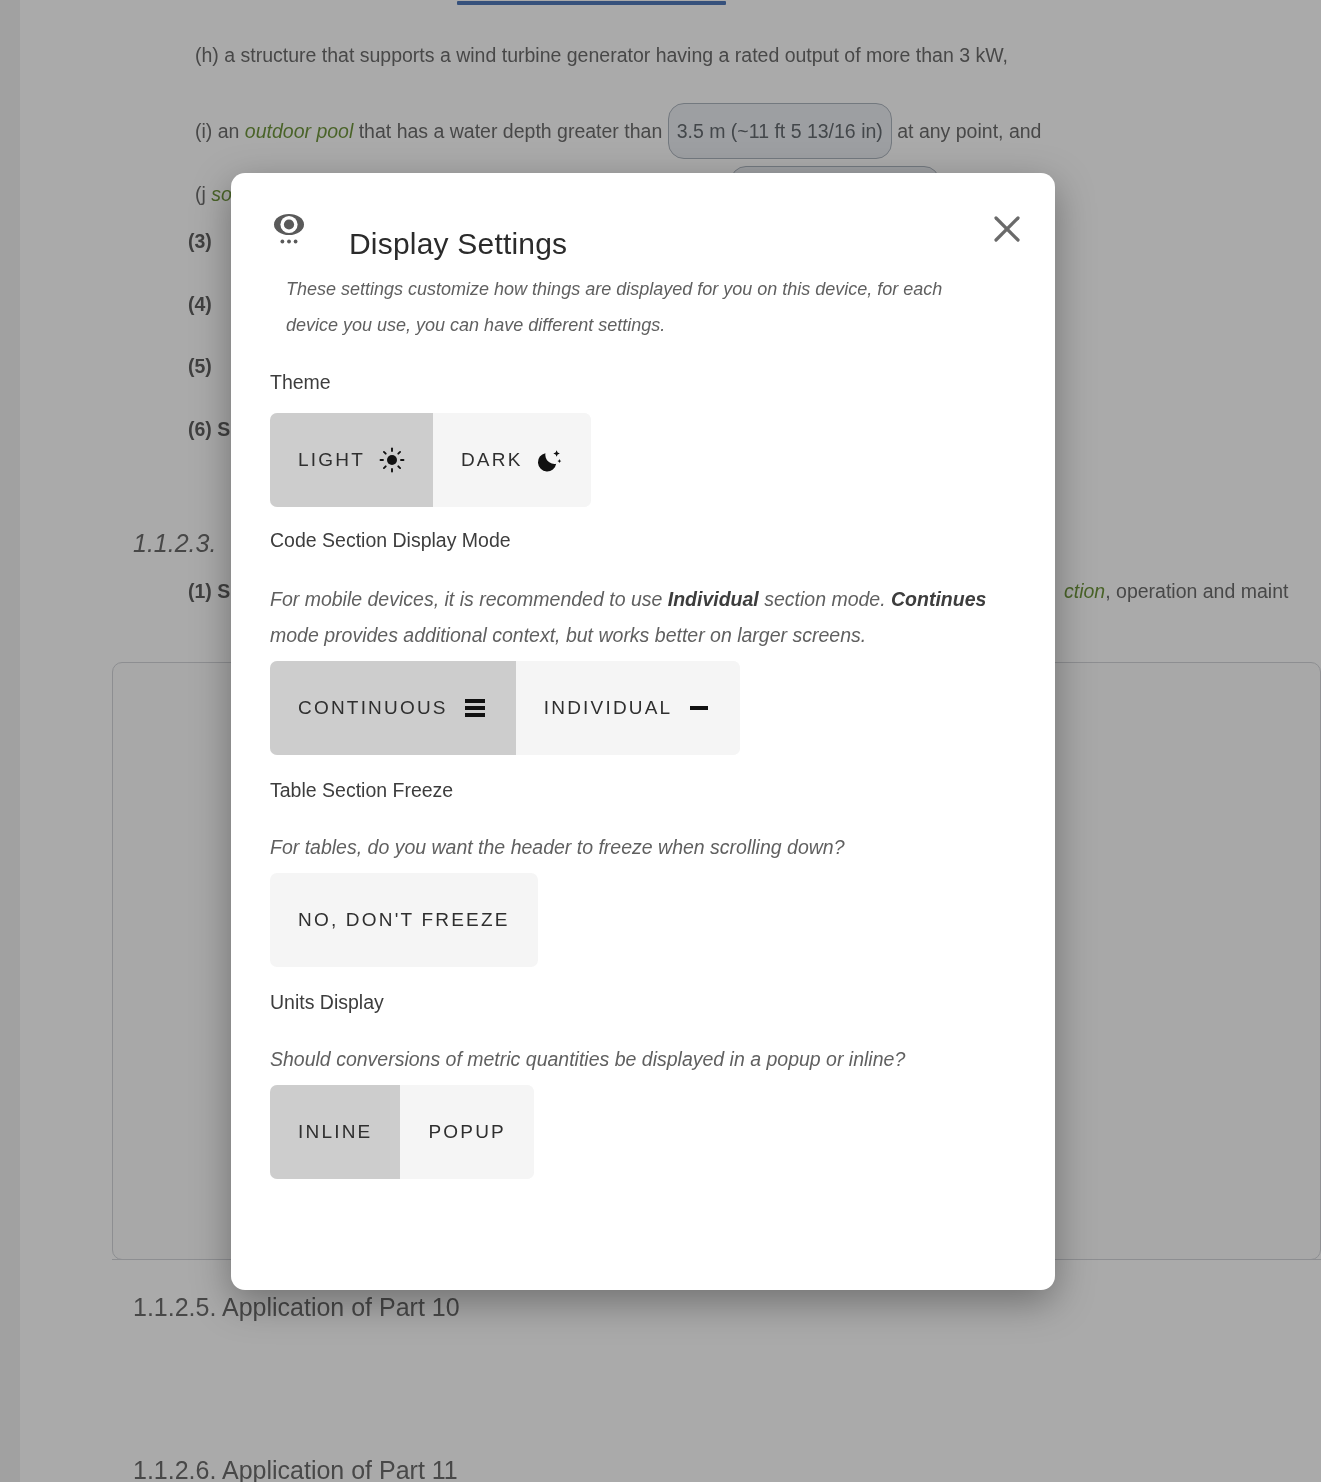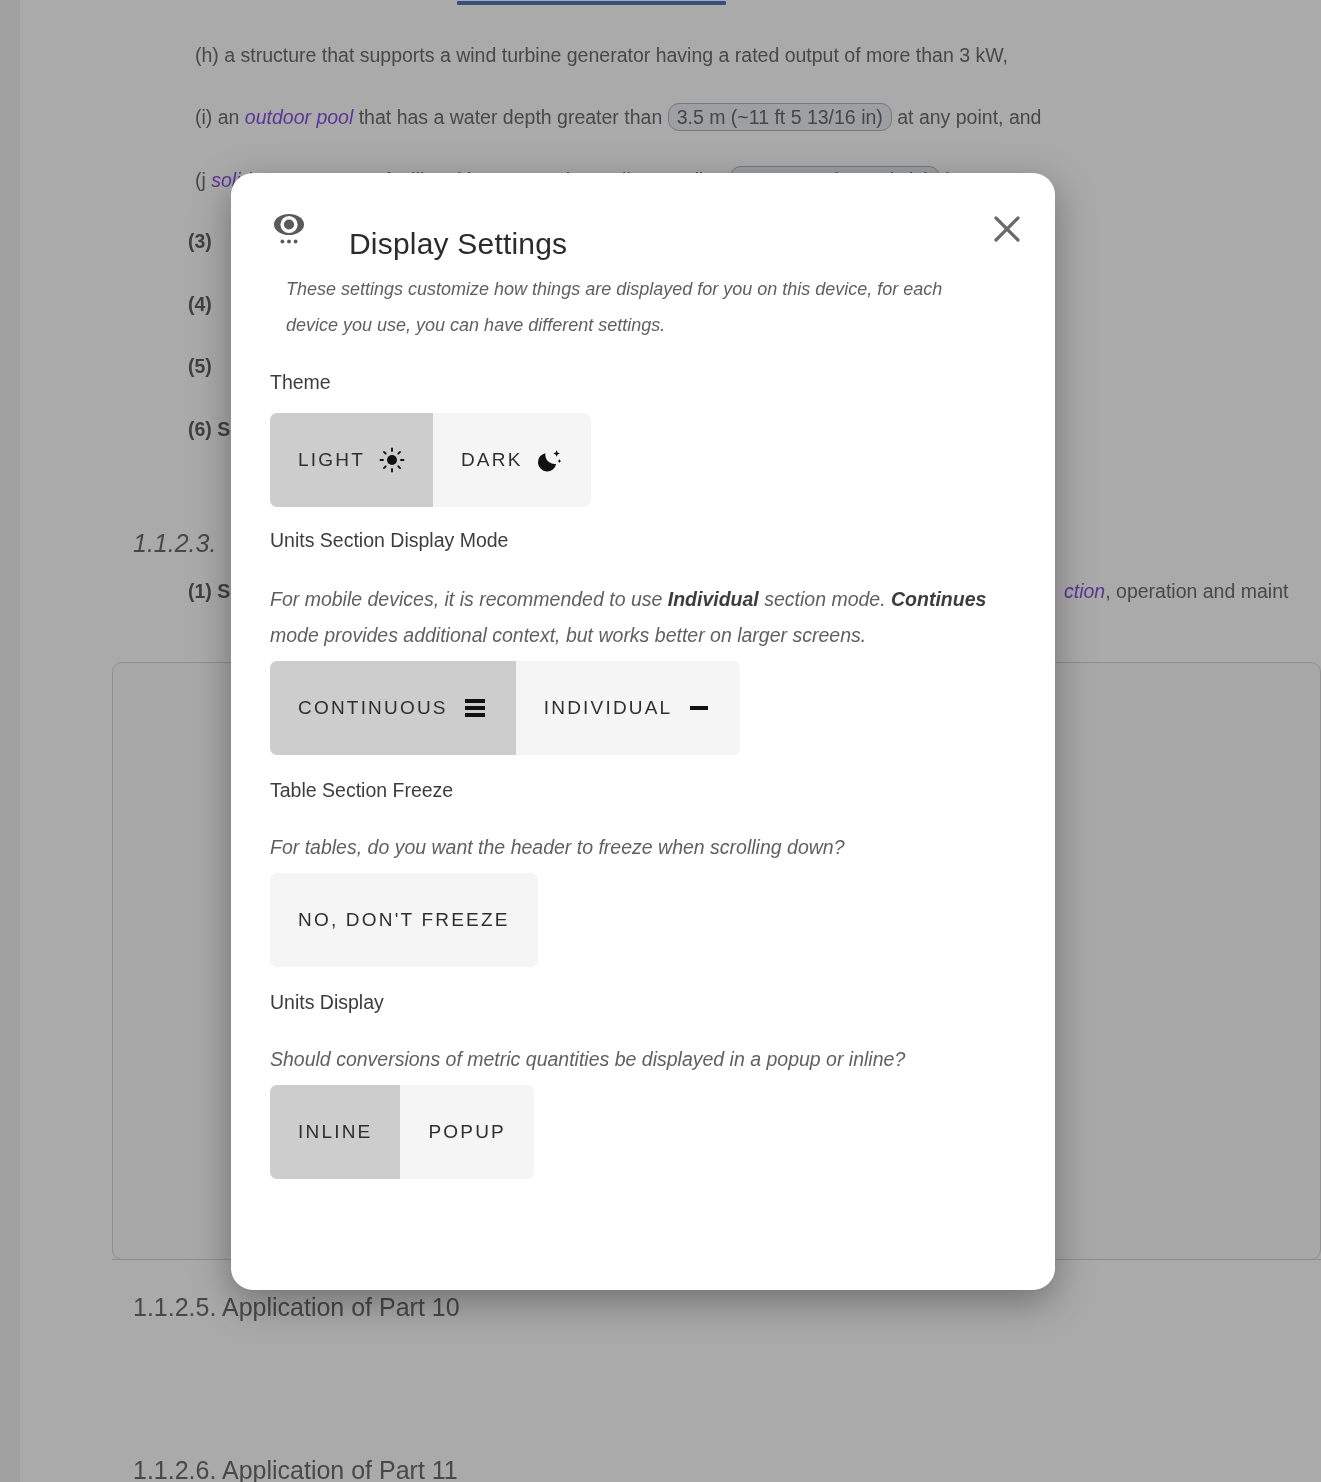--- a/index.html
+++ b/index.html
@@ -40,37 +40,37 @@
   }
   .doc-h {
     position: absolute;
     font-size: 25px;
     line-height: 30px;
     color: #4a4a4a;
     white-space: nowrap;
     font-weight: 400;
   }
   .num { font-weight: 700; color: #3c3c3c; }
-  .defterm { color: #6d28d9; font-style: italic; text-align: right; }
+  .defterm { color: #4d7c0f; font-style: italic; text-align: right; }
   .lnk {
     color: #1a56b8;
     text-decoration: underline;
   }
   .lnk-blue-bar {
     position: absolute;
     height: 4px;
     background: #2a5caa;
     border-radius: 1px;
   }
   .unit-chip {
     display: inline-block;
     border: 1px solid #9aa4b0;
-    border-radius: 11px;
+    border-radius: 16px;
     background: #e7ebf0;
-    padding: 0 8px;
+    padding: 14px 8px;
     color: #41484f;
   }
   .act-icon {
     display: inline-block;
     width: 14px; height: 16px;
     vertical-align: -2px;
     margin-left: 2px;
     background: #1a56b8;
     border-radius: 2px;
     position: relative;
@@ -110,21 +110,21 @@
   }
 
   
   #modal {
     position: absolute;
     left: 231px;
     top: 173px;
     width: 824px;
     height: 1117px;
     background: #ffffff;
-    border-radius: 22px;
+    border-radius: 14px;
     box-shadow: 0 12px 38px rgba(0,0,0,0.34);
     overflow: hidden;
   }
   #modal-header {
     position: relative;
     height: 98px;
   }
   #eye-icon {
     position: absolute;
     left: 39px;
@@ -347,21 +347,21 @@
               <path d="M19.2 16.8A9.2 9.2 0 0 1 8.4 6.2a9.2 9.2 0 1 0 10.8 10.6z" fill="currentColor"></path>
               <path d="M19.6 3.2l1.0 2.3 2.3 1.0-2.3 1.0-1.0 2.3-1.0-2.3-2.3-1.0 2.3-1.0z" fill="currentColor"></path>
               <path d="M22.4 12.1l.6 1.4 1.4.6-1.4.6-.6 1.4-.6-1.4-1.4-.6 1.4-.6z" fill="currentColor"></path>
             </svg>
           </span>
         </button>
       </div>
     </div>
 
     <div class="group" id="grp-mode">
-      <div class="sec-label">Units Section Display Mode</div>
+      <div class="sec-label">Code Section Display Mode</div>
       <p class="sec-help"><span>For mobile devices, it is recommended to use </span><b>Individual</b><span> section mode. </span><b>Continues</b><span> mode provides additional context, but works better on larger screens.</span></p>
       <div class="toggle">
         <button class="toggle-btn selected">
           <span>CONTINUOUS</span>
           <span class="tg-ico">
             <svg viewBox="0 0 26 22" width="26" height="22" aria-hidden="true">
               <rect x="3" y="2" width="20" height="4" fill="currentColor"></rect>
               <rect x="3" y="9" width="20" height="4" fill="currentColor"></rect>
               <rect x="3" y="16" width="20" height="4" fill="currentColor"></rect>
             </svg>

